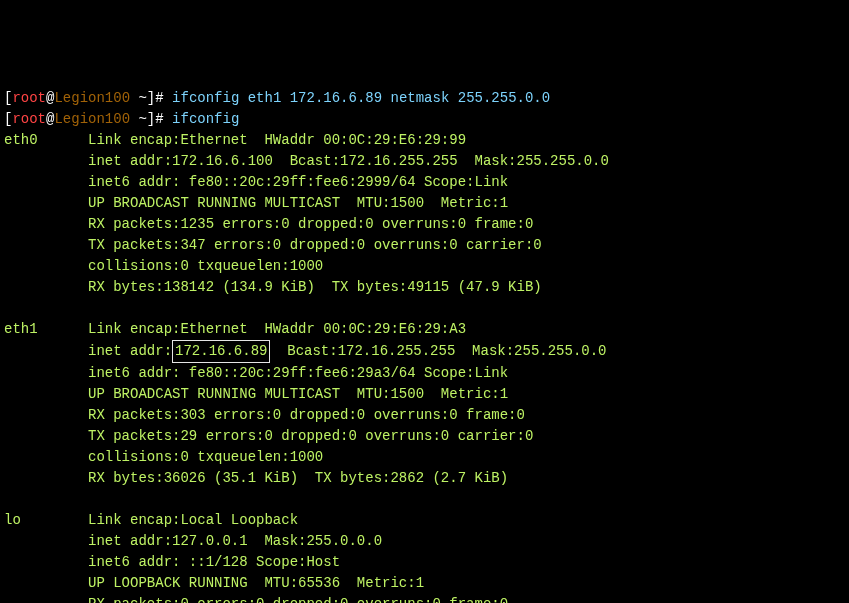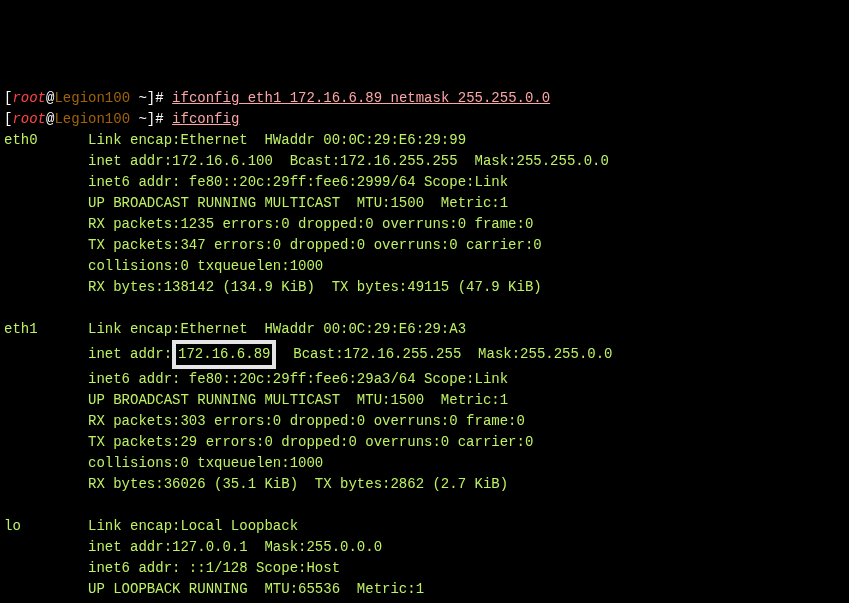--- a/index.html
+++ b/index.html
@@ -14,43 +14,41 @@
       color: #cccccc;
       padding: 4px;
       line-height: 1.5;
       white-space: pre;
     }
     .prompt-bracket {
       color: #ffffff;
     }
     .user {
       color: #ff4444;
-      font-style: italic;
     }
     .at-sign {
       color: #ffffff;
     }
     .hostname {
       color: #a16207;
     }
     .tilde {
       color: #ffffff;
     }
     .hash {
       color: #ffffff;
     }
     .cmd {
-      color: #fca5a5;
-      text-decoration: underline;
+      color: #7dd3fc;
     }
     .output {
       color: #bef264;
     }
     .highlight-box {
-      border: 4px solid #e5e5e5;
+      border: 1px solid #e5e5e5;
       padding: 0 2px;
       display: inline-block;
     }
     .line {
       display: block;
     }
   </style>
 </head>
 <body>
 

